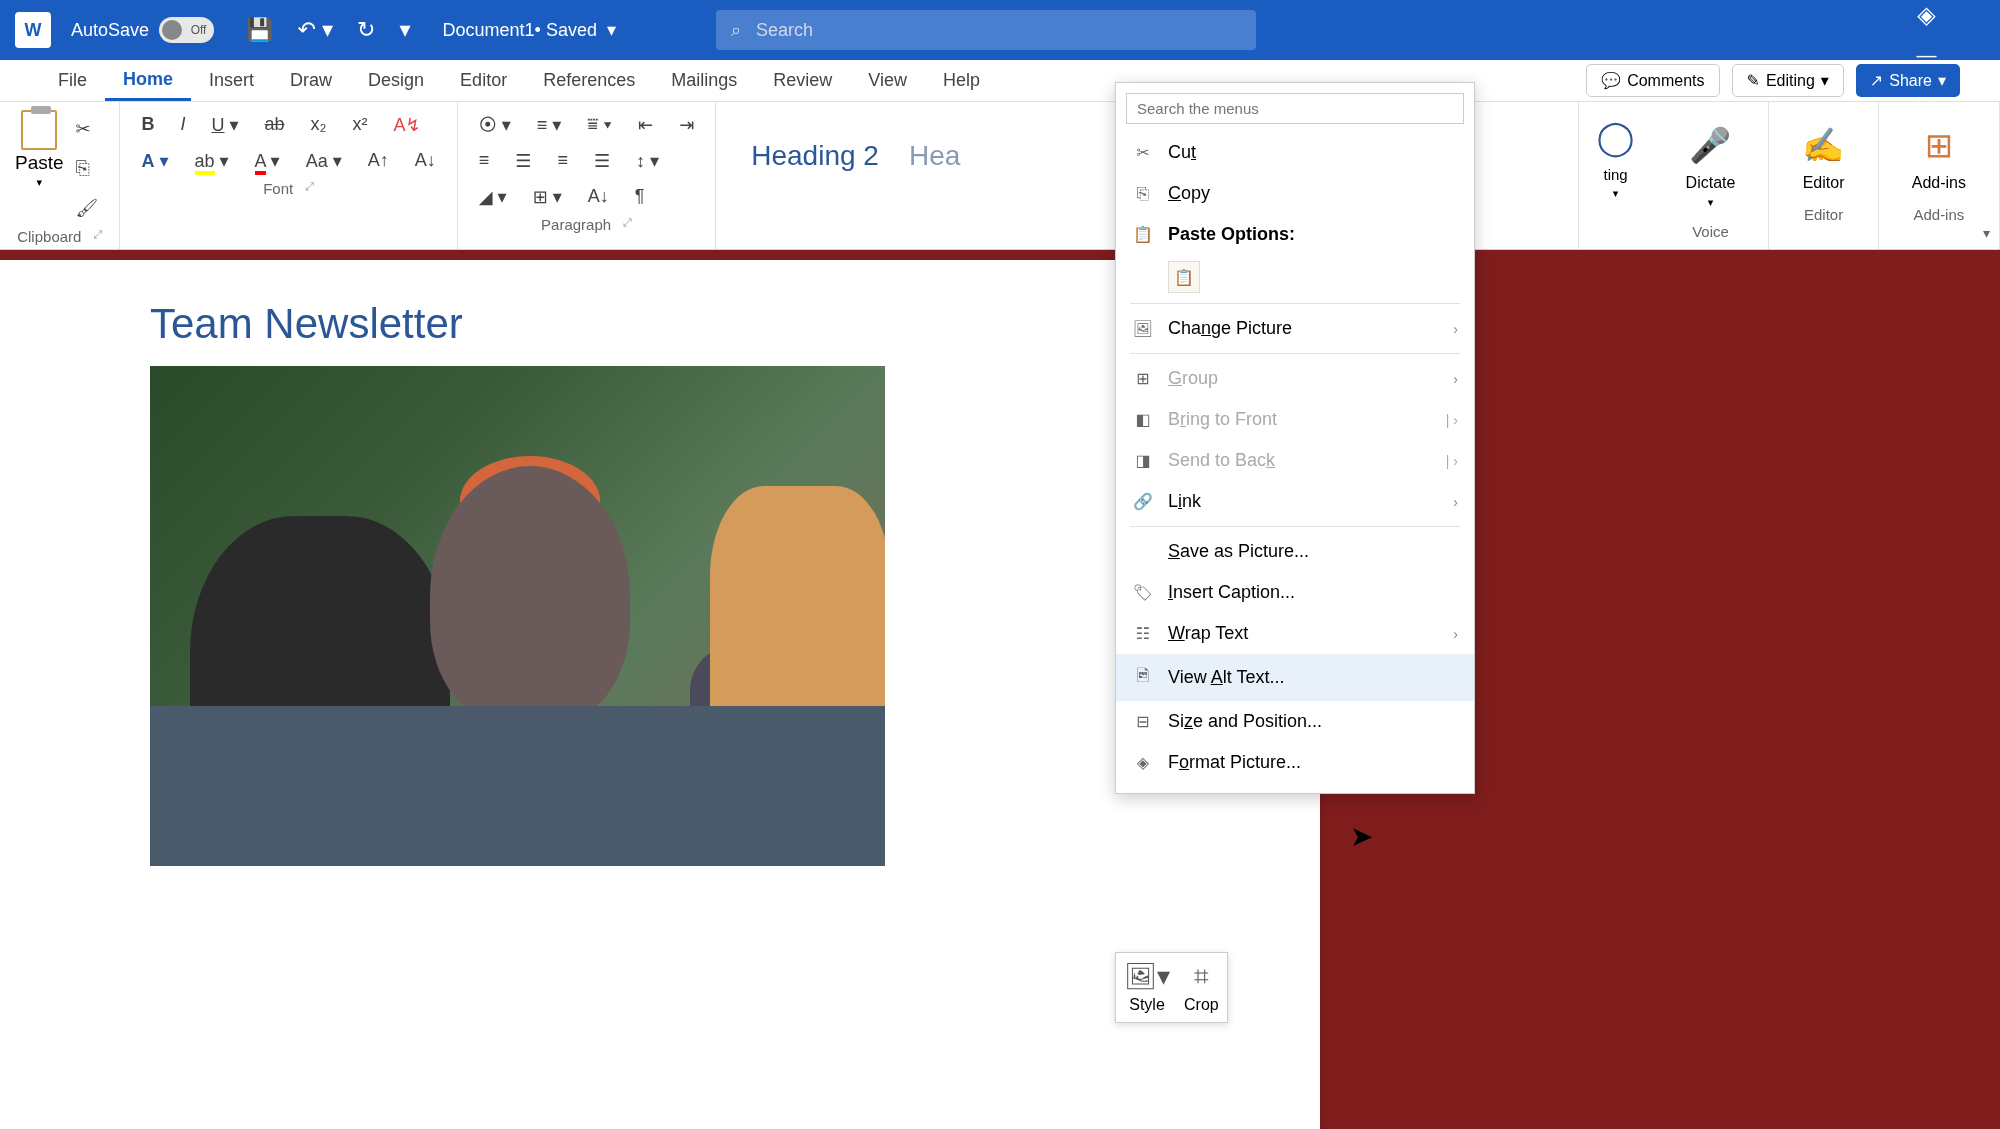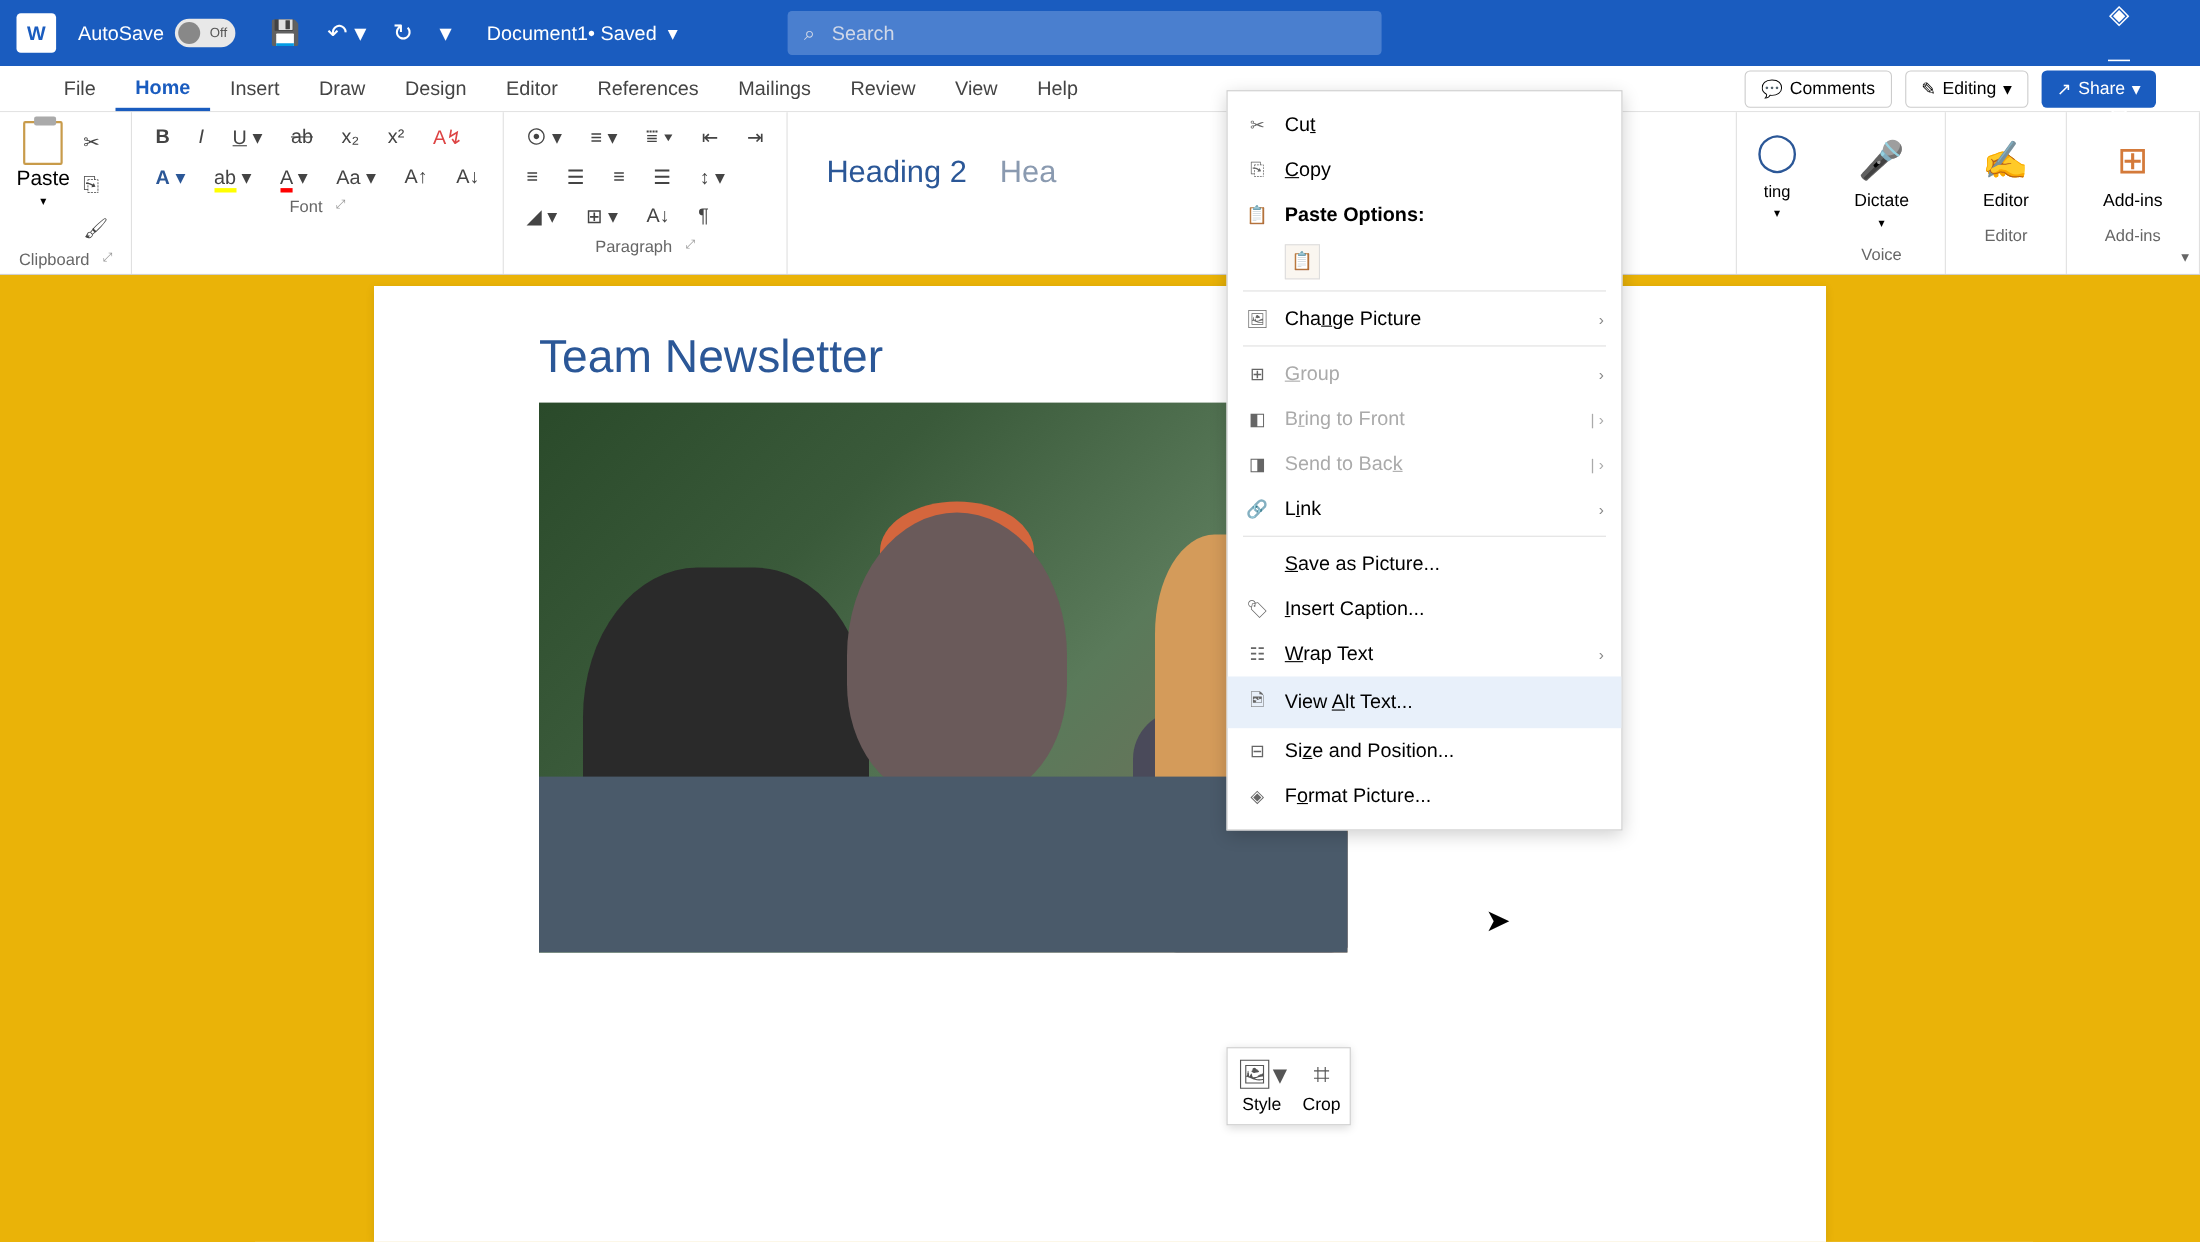--- a/index.html
+++ b/index.html
@@ -48,21 +48,21 @@
 .font-controls { display: flex; flex-direction: column; gap: 6px; }
 .para-controls { display: flex; flex-direction: column; gap: 6px; }
 .ctrl-row { display: flex; gap: 14px; }
 .styles-gallery { display: flex; gap: 30px; padding: 30px 20px; align-items: center; }
 .style-item { font-size: 28px; color: #2b5797; cursor: pointer; }
 .right-ribbon { display: flex; }
 .ribbon-vert { display: flex; flex-direction: column; align-items: center; padding: 10px 18px; gap: 4px; }
 .ribbon-vert-icon { font-size: 34px; color: #2b5797; height: 50px; display: flex; align-items: center; }
 .ribbon-expand { position: absolute; right: 10px; bottom: 8px; font-size: 14px; color: #666; cursor: pointer; }
 
-.canvas-area { background: #eab308; height: 879px; display: flex; justify-content: center; padding-top: 10px; }
+.canvas-area { background: #7f1d1d; height: 879px; display: flex; padding-top: 10px; }
 .page { background: white; width: 1320px; padding: 40px 150px; box-shadow: 0 2px 8px rgba(0,0,0,0.1); }
 .doc-title { font-size: 42px; color: #2b5797; font-weight: 400; margin-bottom: 18px; }
 .doc-subtitle { font-size: 32px; color: #2b5797; font-weight: 400; margin-bottom: 20px; }
 .doc-image { width: 735px; height: 500px; background: linear-gradient(135deg, #2a4a2a 0%, #3a5a3a 30%, #5a7a5a 60%, #7a6a5a 100%); position: relative; overflow: hidden; }
 .img-person { position: absolute; border-radius: 50% 50% 40% 40%; }
 .p1 { left: 40px; top: 150px; width: 260px; height: 340px; background: #2a2a2a; border-radius: 40% 40% 20% 20%; }
 .p2 { left: 280px; top: 100px; width: 200px; height: 260px; background: #6a5a5a; }
 .p2-hair { position: absolute; left: 310px; top: 90px; width: 140px; height: 90px; background: #d4663d; border-radius: 50% 50% 30% 30%; }
 .p3 { left: 560px; top: 120px; width: 180px; height: 300px; background: #d49b5a; border-radius: 30% 30% 20% 20%; }
 .p3-shirt { position: absolute; left: 540px; top: 280px; width: 220px; height: 220px; background: #4a4a5a; border-radius: 20%; }
@@ -275,20 +275,21 @@
       <div class="p2-hair"></div>
       <div class="img-person p2"></div>
       <div class="p3-shirt"></div>
       <div class="img-person p3"></div>
       <div class="table-surface"></div>
     </div>
   </div>
 </div>
 
 <div class="context-menu">
+  <input class="ctx-search" placeholder="Search the menus" style="">
   <div class="ctx-item">
       <span class="ctx-icon">✂</span>
       <span>Cu<span class="u-letter">t</span></span>
     </div>
   <div class="ctx-item">
       <span class="ctx-icon">⎘</span>
       <span><span class="u-letter">C</span>opy</span>
     </div>
   <div class="ctx-item bold-label">
       <span class="ctx-icon">📋</span>

